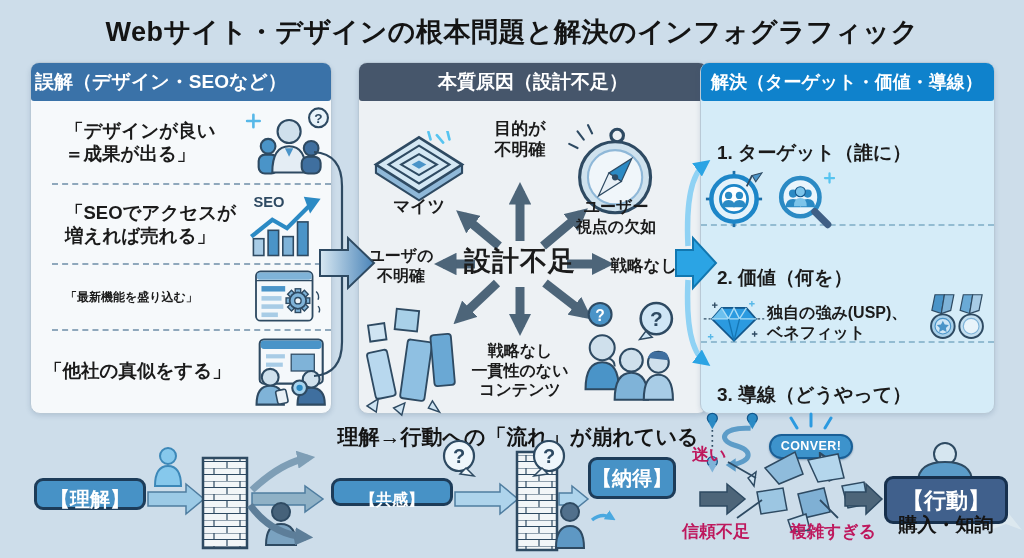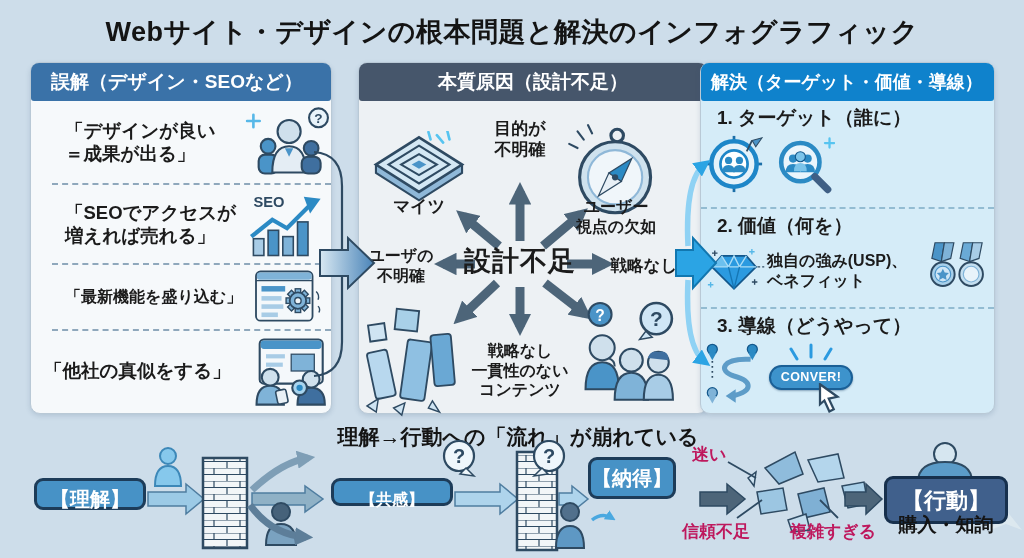--- a/index.html
+++ b/index.html
@@ -6,36 +6,36 @@
   html,body { font-family:"Liberation Sans","DejaVu Sans",sans-serif; }
   #app { position:relative; width:1024px; height:558px; background:var(--page_bg,#cdddea); overflow:hidden; color:var(--ink,#1b1b1b); }
   .abs { position:absolute; }
   .ttl { width:1024px; top:14px; left:0; text-align:center; font-size:27px; font-weight:800; color:#141414; letter-spacing:.5px; }
 
   .panel { position:absolute; top:62px; height:352px; border-radius:10px; border:1.5px solid #b9c9d6; box-shadow:0 2px 5px rgba(60,90,120,.18); }
   .panel-header { height:38px; line-height:38px; color:#fff; font-weight:800; border-radius:8px 8px 3px 3px; white-space:nowrap; overflow:hidden; }
 
   
   #panel-mis { left:30px; width:302px; background:var(--panel_left_bg,#f6f9fb); }
-  #panel-mis .panel-header { background:var(--header_left,#3a72a8); font-size:19px; padding-left:20px; }
+  #panel-mis .panel-header { background:var(--header_left,#3a72a8); font-size:19px; padding-left:4px; }
   .mis-row { display:flex; align-items:center; }
   .mis-row.sep { border-bottom:2px dashed #8fa8bc;margin-left:21px; }
   .mis-text { flex:1; padding-left:13px; font-size:18.5px; font-weight:800; white-space:pre-line; line-height:1.25; }
   .mis-icon { width:88px; display:flex; align-items:center; justify-content:center; }
 
   
   #panel-cause { left:358px; width:350px; background:var(--panel_mid_bg,#edf1f4); }
   #panel-cause .panel-header { background:var(--header_mid,#46566b); font-size:19px; text-align:center; }
   .clabel { position:absolute; font-weight:800; text-align:center; white-space:pre-line; line-height:1.22; }
   .center-label { font-size:27px; font-weight:800; letter-spacing:1px; }
 
   
   #panel-sol { left:700px; width:295px; background:var(--panel_right_bg,#d5ecf8); }
   #panel-sol .panel-header { background:var(--header_right,#0f82cc); font-size:18px; padding-left:10px; }
-  .sol-section { padding-top:0; }
+  .sol-section { padding-top:18px;margin-top:17px; }
   .sol-section.sep { border-bottom:2px dashed #93bcd2; }
   .sol-heading { font-size:19px; font-weight:800; padding:4px 0 2px 16px; }
   .sol-row { display:flex; align-items:center; }
   .sol-ic-l { width:66px; display:flex; justify-content:center; }
   .sol-desc { flex:1; font-size:16px; font-weight:800; white-space:pre-line; line-height:1.28; }
   .sol-ic-r { width:74px; display:flex; justify-content:center; position:relative; }
   .conver-wrap { width:92px; position:relative; height:66px; }
   .conver-btn { position:absolute; left:2px; top:22px; width:84px; height:25px; background:#3d93cc; border:2px solid #1a5f96; border-radius:13px; color:#fff; font-size:12.5px; font-weight:800; text-align:center; line-height:21px; letter-spacing:.4px; box-shadow:0 1px 2px rgba(20,60,100,.4); }
 
   
@@ -85,21 +85,21 @@
           <rect x="22" y="40" width="10" height="24" fill="#4a94c8" stroke="#2e4a62" stroke-width="1.5"></rect>
           <rect x="36" y="46" width="10" height="18" fill="#7fb3d8" stroke="#2e4a62" stroke-width="1.5"></rect>
           <rect x="50" y="32" width="10" height="32" fill="#4a94c8" stroke="#2e4a62" stroke-width="1.5"></rect>
           <polyline points="6,46 26,30 40,38 62,16" stroke="#2b8ac4" stroke-width="4" fill="none"></polyline>
           <polygon points="56,8 72,10 62,24" fill="#2b8ac4"></polygon>
         </svg>
       </div>
     </div>
 
     <div class="mis-row sep" style="height:66px">
-      <div class="mis-text" style="font-size:16px">「最新機能を盛り込む」</div>
+      <div class="mis-text" style="font-size:12px">「最新機能を盛り込む」</div>
       <div class="mis-icon">
         <svg width="80" height="62" viewBox="0 0 80 68">
           <rect x="6" y="6" width="62" height="54" rx="5" fill="#f4f8fb" stroke="#2e4a62" stroke-width="2"></rect>
           <path d="M6,16 L68,16" stroke="#2e4a62" stroke-width="1.5"></path>
           <rect x="7" y="7" width="60" height="8" rx="3" fill="#7fb3d8"></rect>
           <rect x="12" y="22" width="26" height="6" fill="#4a94c8"></rect>
           <rect x="12" y="33" width="22" height="5" fill="#a8cce6"></rect>
           <rect x="12" y="42" width="24" height="5" fill="#a8cce6"></rect>
           <rect x="12" y="51" width="18" height="5" fill="#a8cce6"></rect>
           <g stroke="#2e4a62" stroke-width="1.5">

